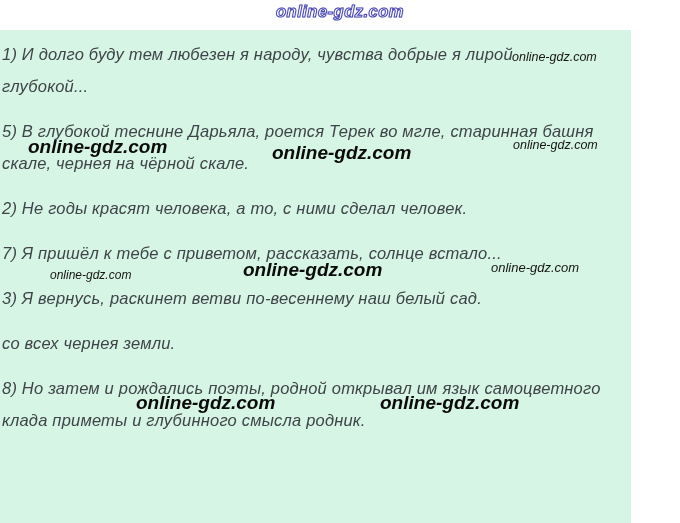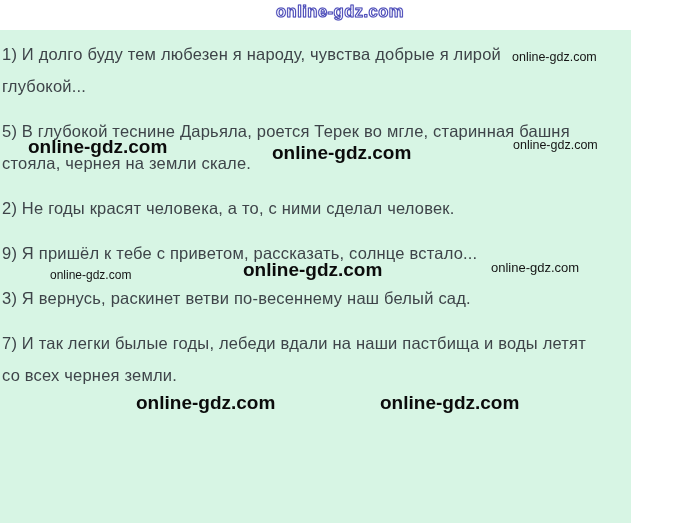--- a/index.html
+++ b/index.html
@@ -7,20 +7,21 @@
     padding: 0;
     background: #ffffff;
   }
   .page {
     position: relative;
     width: 680px;
     height: 523px;
     overflow: hidden;
     background: #ffffff;
     font-family: "Liberation Sans", sans-serif;
+    font-style: italic;
   }
   .quotes-panel {
     position: absolute;
     left: 0;
     top: 30px;
     width: 631px;
     height: 493px;
     background: #d7f5e4;
     box-sizing: border-box;
     padding: 8px 0 0 2px;
@@ -81,34 +82,37 @@
 
   <div class="wm wm-top">online-gdz.com</div>
 
   <div class="quotes-panel">
     <div class="para">
       <span class="line">1) И долго буду тем любезен я народу, чувства добрые я лирой</span>
       <span class="line">глубокой...</span>
     </div>
     <div class="para">
       <span class="line">5) В глубокой теснине Дарьяла, роется Терек во мгле, старинная башня</span>
-      <span class="line">стояла, чернея на земли скале.</span>
+      <span class="line">скале, чернея на чёрной скале.</span>
     </div>
     <div class="para">
       <span class="line">2) Не годы красят человека, а то, с ними сделал человек.</span>
     </div>
     <div class="para">
-      <span class="line">9) Я пришёл к тебе с приветом, рассказать, солнце встало...</span>
+      <span class="line">7) Я пришёл к тебе с приветом, рассказать, солнце встало...</span>
     </div>
     <div class="para">
       <span class="line">3) Я вернусь, раскинет ветви по-весеннему наш белый сад.</span>
     </div>
     <div class="para">
-      <span class="line">7) И так легки былые годы, лебеди вдали на наши пастбища и воды летят</span>
       <span class="line">со всех чернея земли.</span>
+    </div>
+    <div class="para">
+      <span class="line">8) Но затем и рождались поэты, родной открывал им язык самоцветного</span>
+      <span class="line">клада приметы и глубинного смысла родник.</span>
     </div>
   </div>
 
   <div class="wm wm-reg wm-a">online-gdz.com</div>
   <div class="wm wm-bold wm-b">online-gdz.com</div>
   <div class="wm wm-bold wm-c">online-gdz.com</div>
   <div class="wm wm-reg wm-d">online-gdz.com</div>
   <div class="wm wm-reg wm-e">online-gdz.com</div>
   <div class="wm wm-bold wm-f">online-gdz.com</div>
   <div class="wm wm-reg wm-g">online-gdz.com</div>

